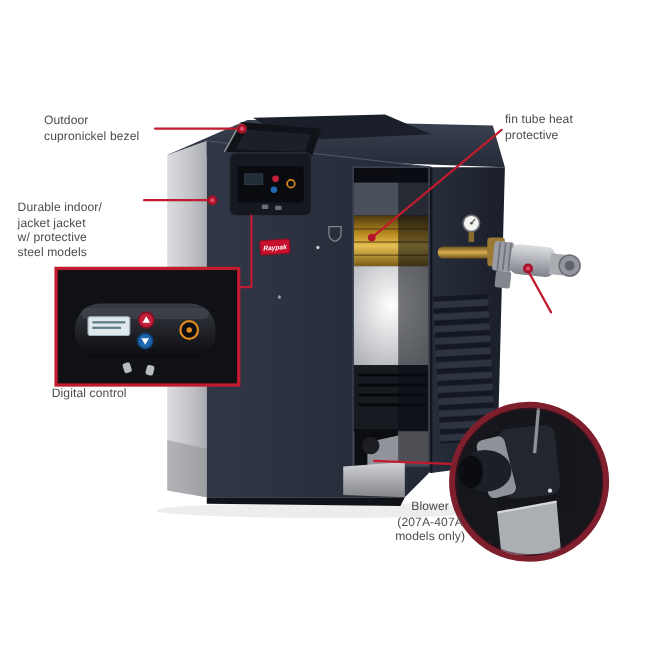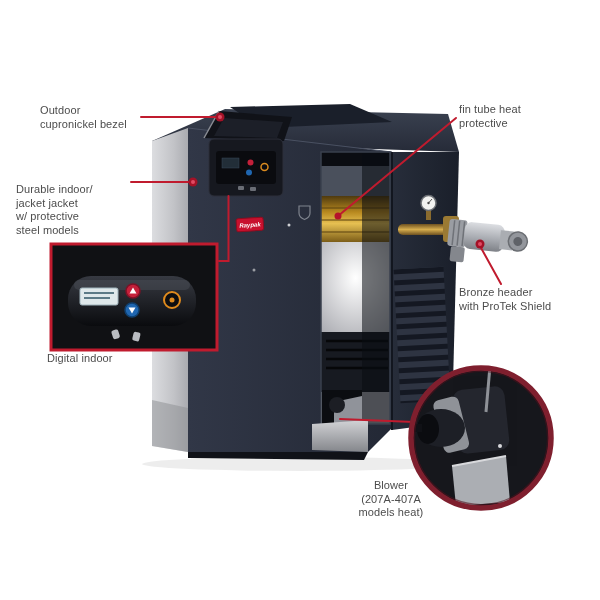--- a/index.html
+++ b/index.html
@@ -228,28 +228,24 @@
   <span>jacket jacket</span>
   <span>w/ protective</span>
   <span>steel models</span>
 </div>
 
 <div class="label" style="left:459px;top:103px;width:115px;">
   <span>fin tube heat</span>
   <span>protective</span>
 </div>
 
-<div class="label" style="left:459px;top:286px;width:125px;">
-  <span>Bronze header</span>
-  <span>with ProTek Shield</span>
-</div>
 
 <div class="label" style="left:47px;top:352px;width:110px;">
-  <span>Digital indoor</span>
-</div>
-
-<div class="label center" style="left:341px;top:455px;width:100px;margin-top:24px;">
+  <span>Digital control</span>
+</div>
+
+<div class="label center" style="left:341px;top:455px;width:100px;">
   <span>Blower</span>
   <span>(207A-407A</span>
-  <span>models heat)</span>
+  <span>models only)</span>
 </div>
 
 </div>
 
 </body></html>

